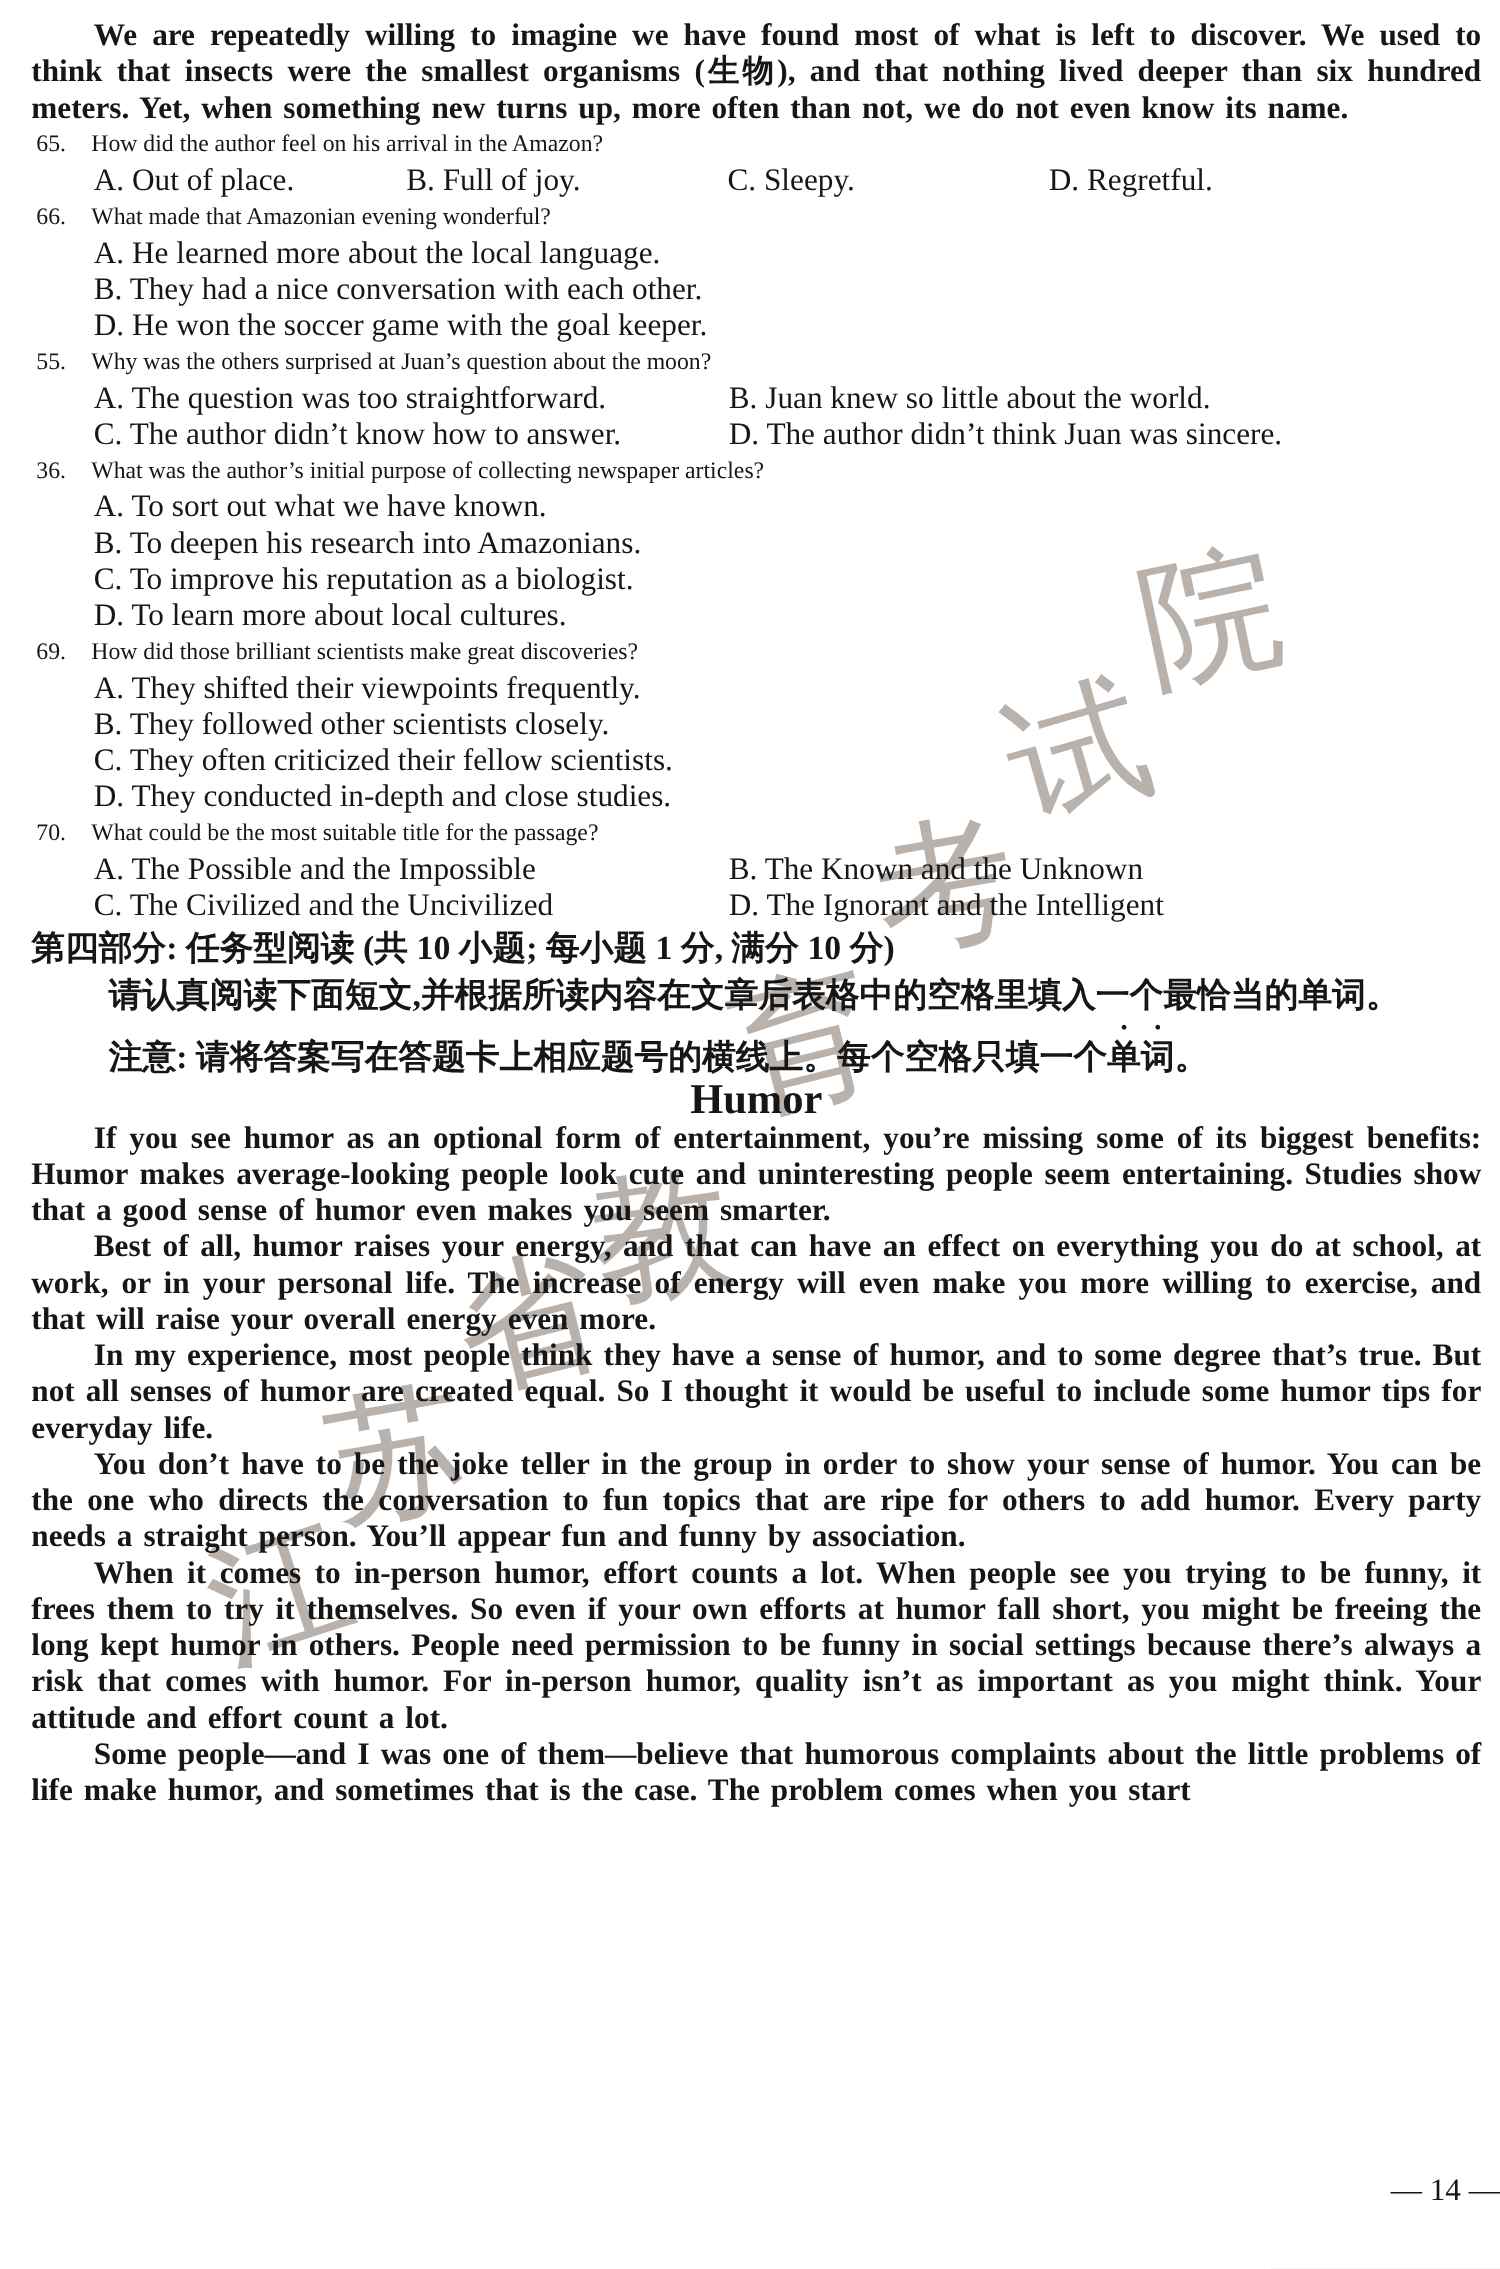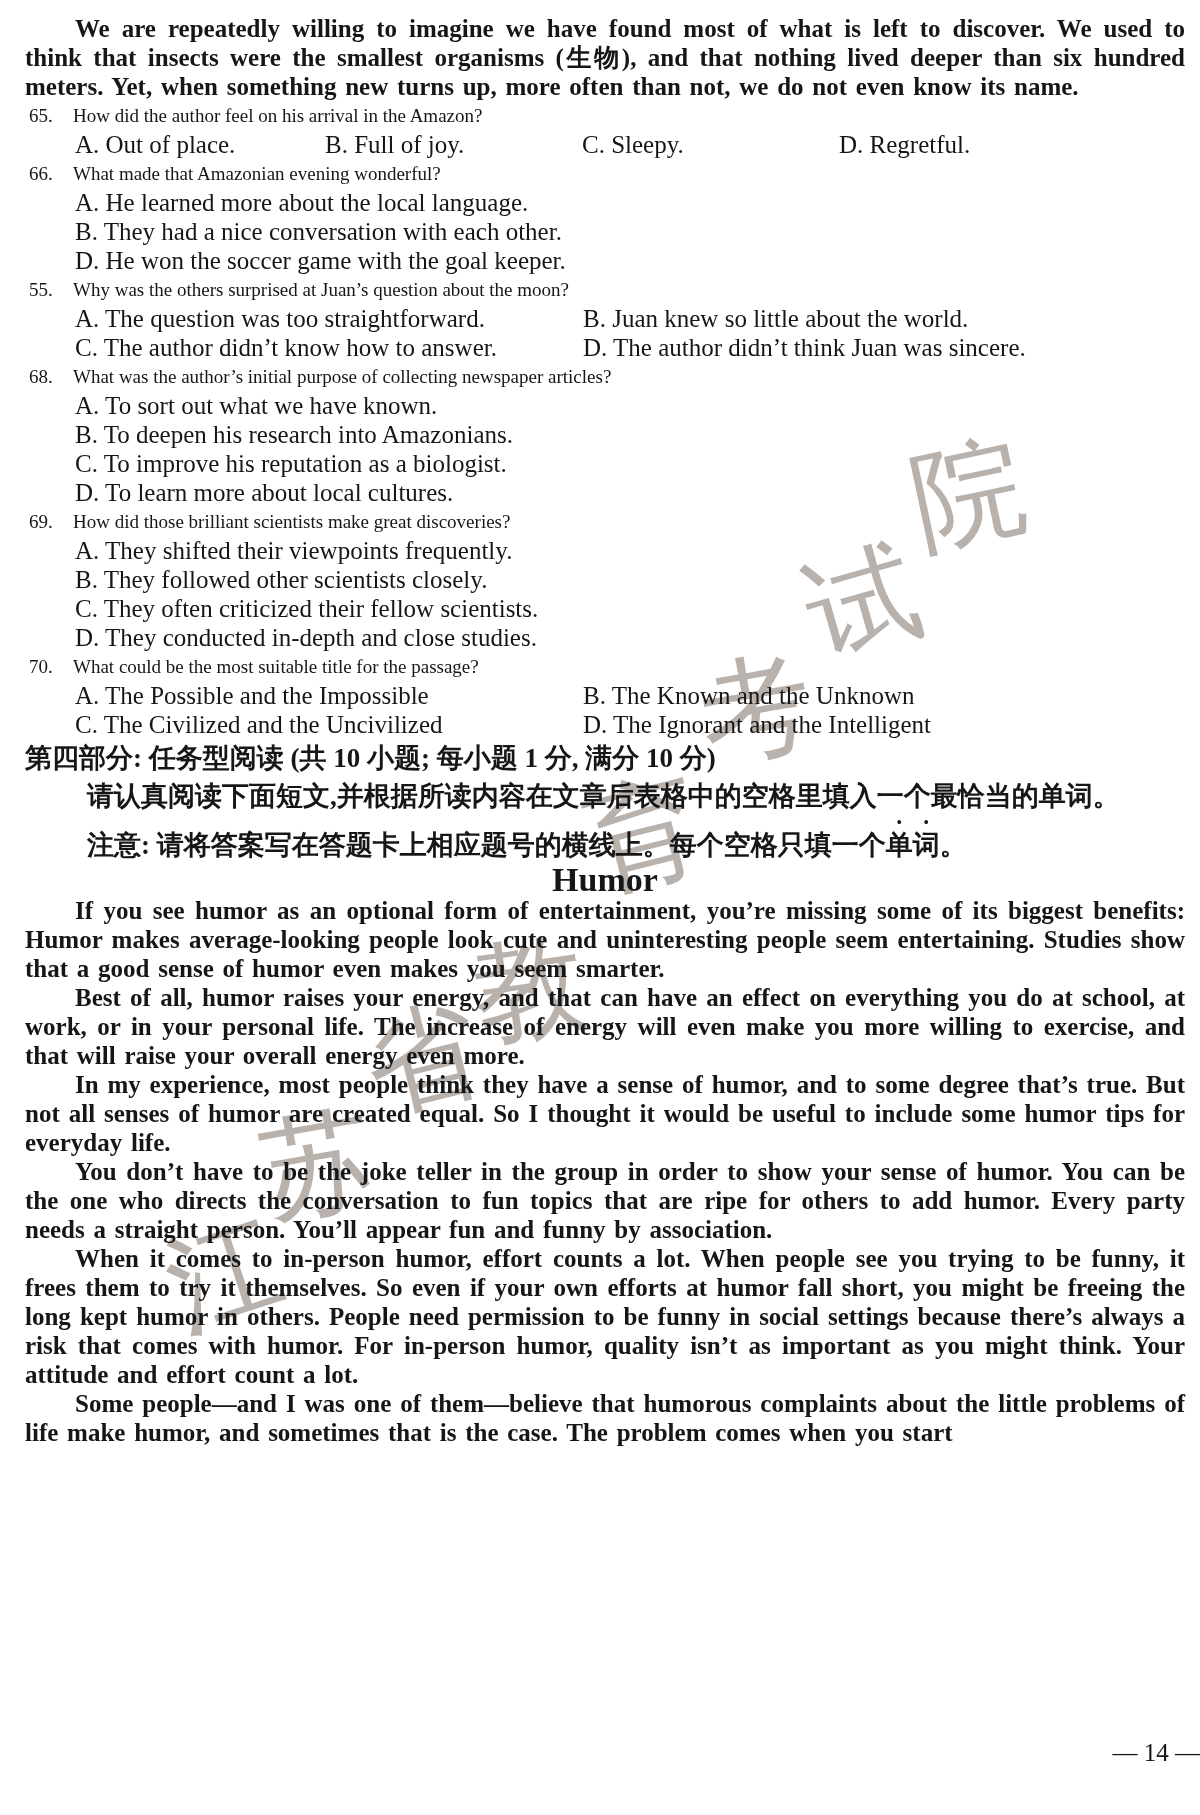--- a/index.html
+++ b/index.html
@@ -128,21 +128,21 @@
       <div class="opts grid2">
         <span class="opt">A. The question was too straightforward.</span>
         <span class="opt">B. Juan knew so little about the world.</span>
         <span class="opt">C. The author didn’t know how to answer.</span>
         <span class="opt">D. The author didn’t think Juan was sincere.</span>
       </div>
     </div>
 
     <div>
       <div class="q-line">
-        <span class="q-num">68.</span><span>What was the author’s initial purpose of collecting newspaper articles?</span>
+        <span class="q-num">36.</span><span>What was the author’s initial purpose of collecting newspaper articles?</span>
       </div>
       <div class="opts">
         <span class="opt">A. To sort out what we have known.</span>
         <span class="opt">B. To deepen his research into Amazonians.</span>
         <span class="opt">C. To improve his reputation as a biologist.</span>
         <span class="opt">D. To learn more about local cultures.</span>
       </div>
     </div>
 
     <div>

